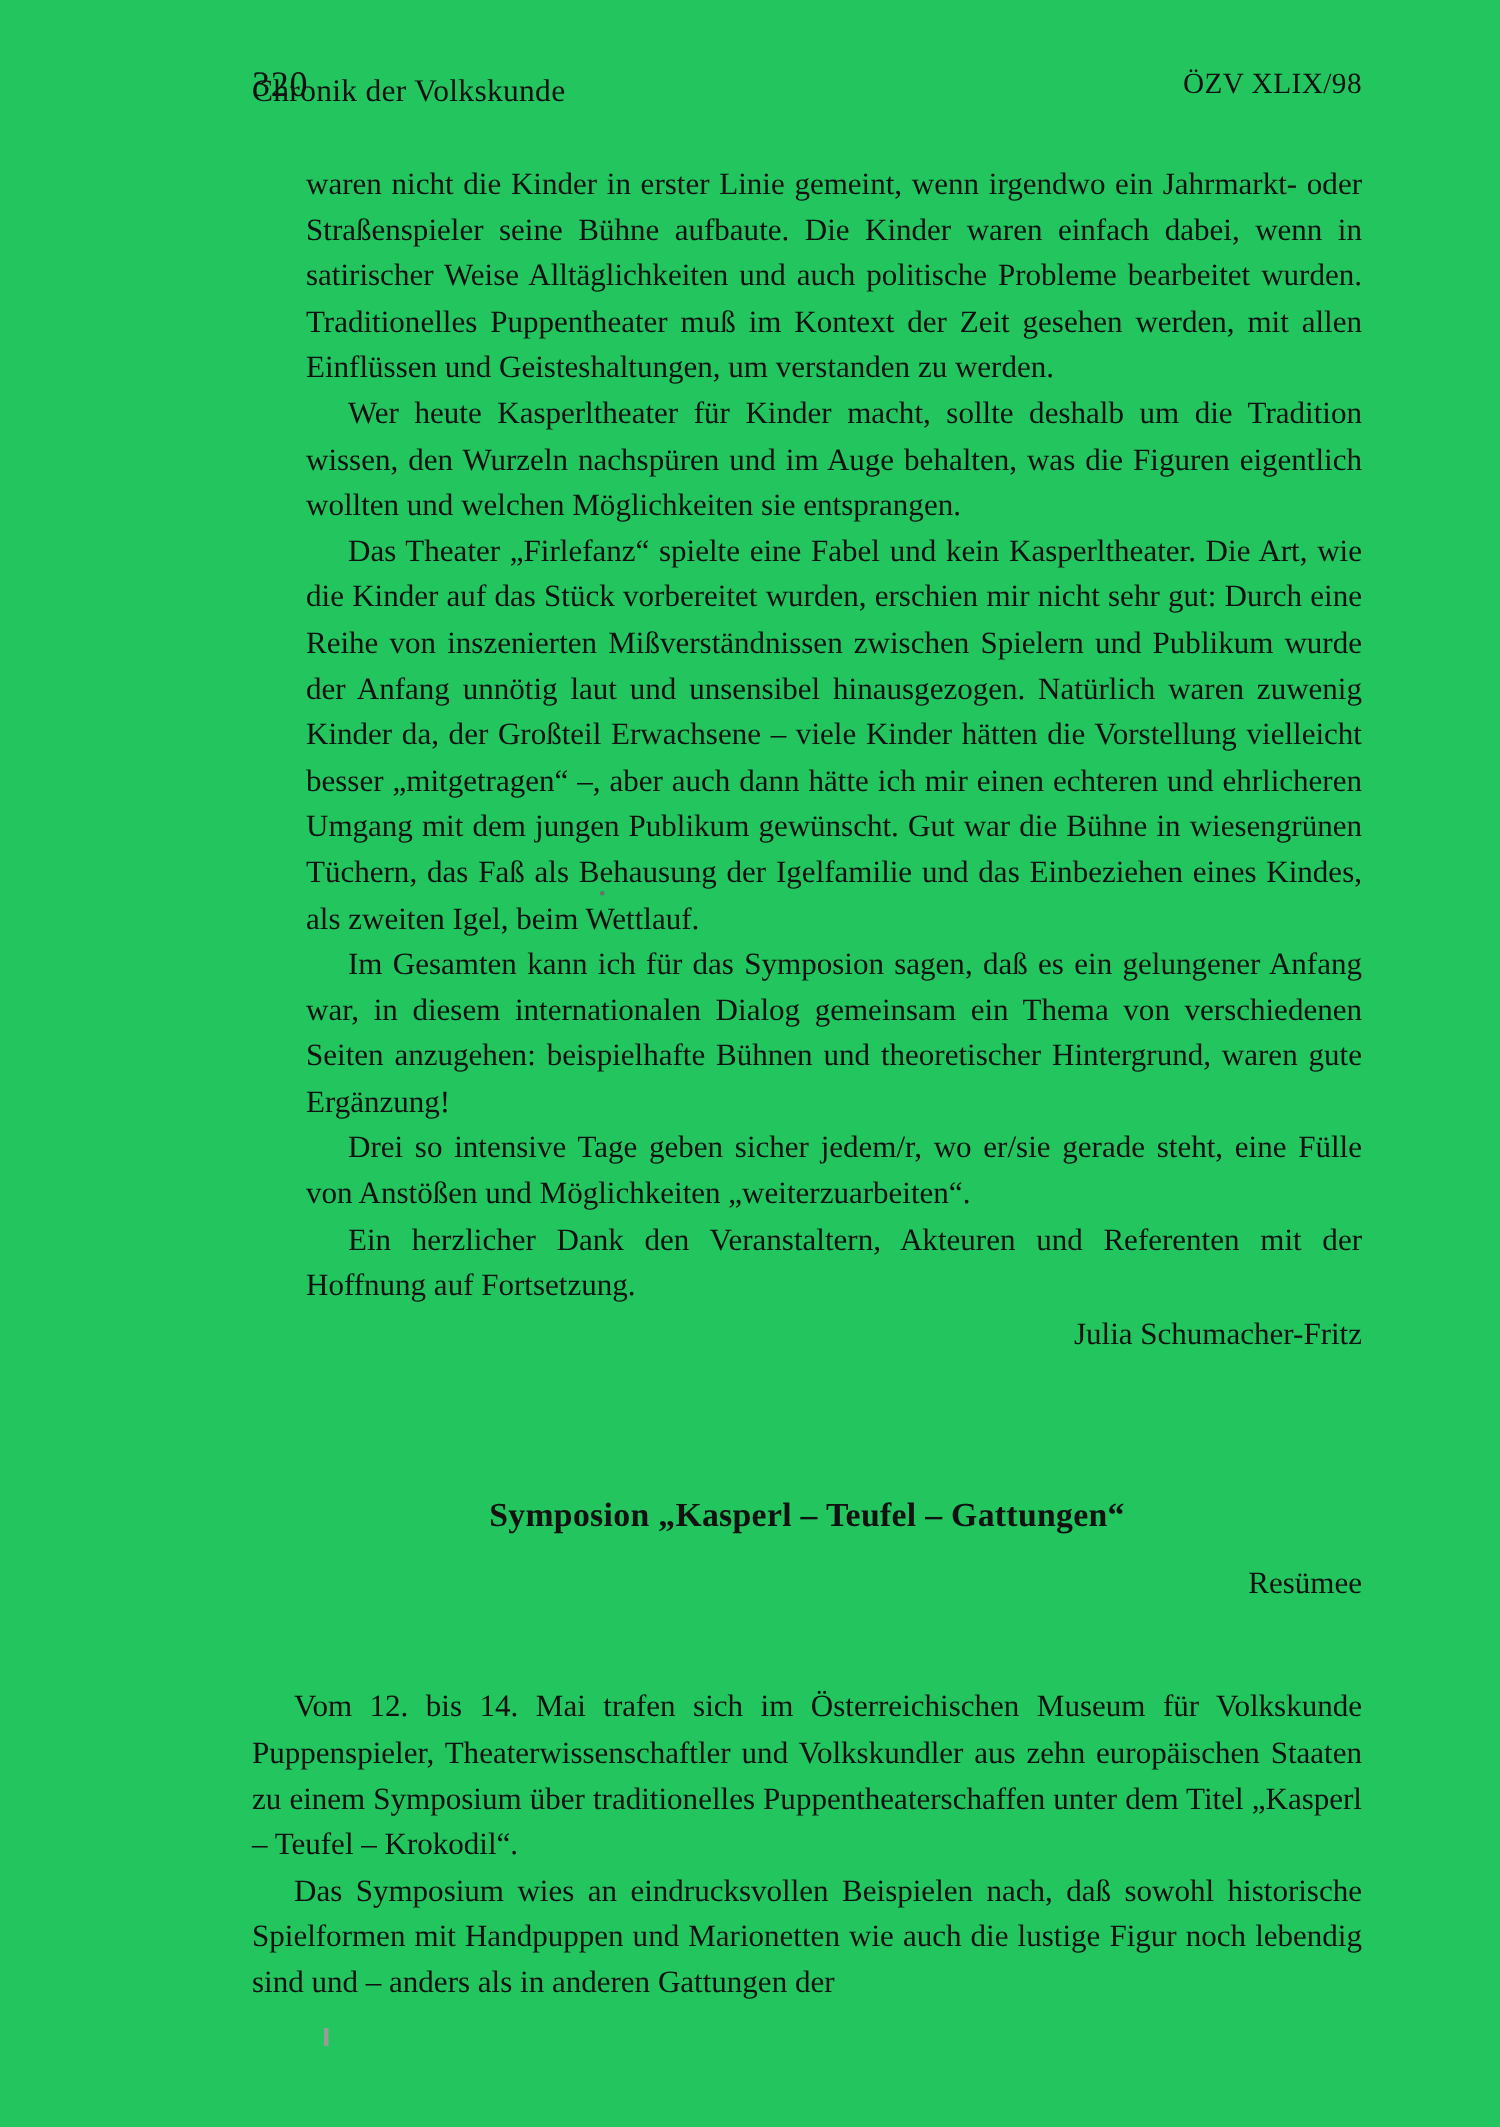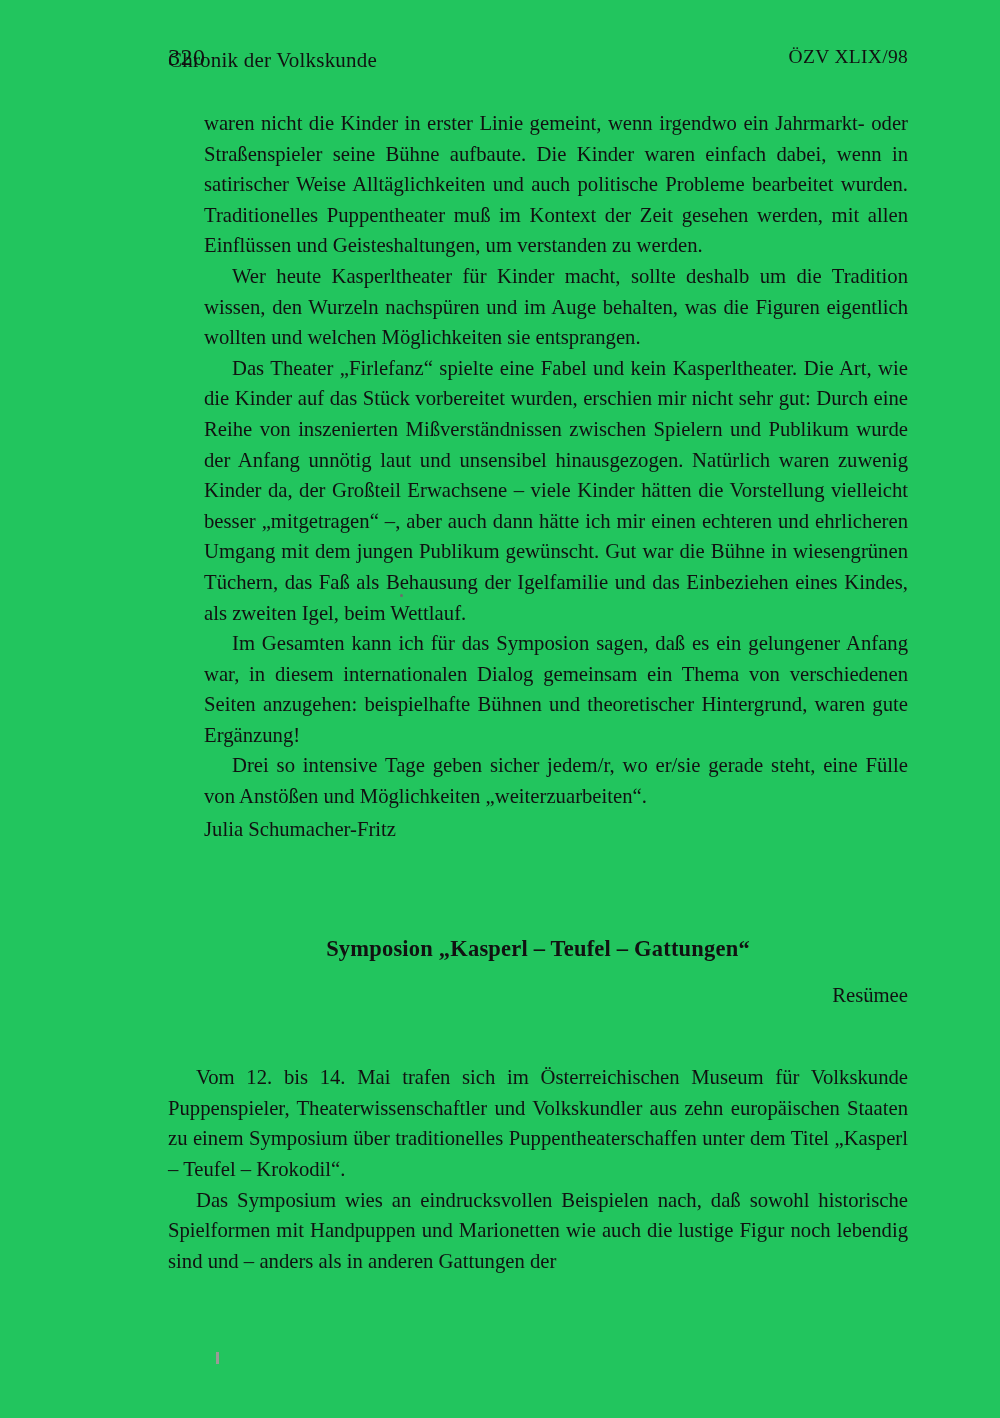--- a/index.html
+++ b/index.html
@@ -69,21 +69,21 @@
   }
   p.para {
     margin: 0;
     text-indent: 28px;
   }
   p.para.noindent {
     text-indent: 0;
   }
   .signature {
     margin: 0;
-    text-align: left;
+    text-align: right;
     font-size: 20.7px;
     line-height: 30.6px;
     padding-top: 2px;
   }
   
   .section-gap {
     height: 92px;
   }
   .section-title {
     text-align: center;
@@ -132,20 +132,21 @@
       <div class="rh-title">Chronik der Volkskunde</div>
       <div class="rh-ref">ÖZV XLIX/98</div>
     </div>
 
     <div class="body-block">
       <p class="para noindent">waren nicht die Kinder in erster Linie gemeint, wenn irgendwo ein Jahrmarkt- oder Straßenspieler seine Bühne aufbaute. Die Kinder waren einfach dabei, wenn in satirischer Weise Alltäglichkeiten und auch politische Probleme bearbeitet wurden. Traditionelles Puppentheater muß im Kontext der Zeit gesehen werden, mit allen Einflüssen und Geisteshaltungen, um verstanden zu werden.</p>
       <p class="para">Wer heute Kasperltheater für Kinder macht, sollte deshalb um die Tradition wissen, den Wurzeln nachspüren und im Auge behalten, was die Figuren eigentlich wollten und welchen Möglichkeiten sie entsprangen.</p>
       <p class="para">Das Theater „Firlefanz“ spielte eine Fabel und kein Kasperltheater. Die Art, wie die Kinder auf das Stück vorbereitet wurden, erschien mir nicht sehr gut: Durch eine Reihe von inszenierten Mißverständnissen zwischen Spielern und Publikum wurde der Anfang unnötig laut und unsensibel hinausgezogen. Natürlich waren zuwenig Kinder da, der Großteil Erwachsene – viele Kinder hätten die Vorstellung vielleicht besser „mitgetragen“ –, aber auch dann hätte ich mir einen echteren und ehrlicheren Umgang mit dem jungen Publikum gewünscht. Gut war die Bühne in wiesengrünen Tüchern, das Faß als Behausung der Igelfamilie und das Einbeziehen eines Kindes, als zweiten Igel, beim Wettlauf.</p>
       <p class="para">Im Gesamten kann ich für das Symposion sagen, daß es ein gelungener Anfang war, in diesem internationalen Dialog gemeinsam ein Thema von verschiedenen Seiten anzugehen: beispielhafte Bühnen und theoretischer Hintergrund, waren gute Ergänzung!</p>
       <p class="para">Drei so intensive Tage geben sicher jedem/r, wo er/sie gerade steht, eine Fülle von Anstößen und Möglichkeiten „weiterzuarbeiten“.</p>
+      <p class="para">Ein herzlicher Dank den Veranstaltern, Akteuren und Referenten mit der Hoffnung auf Fortsetzung.</p>
       <p class="signature">Julia Schumacher-Fritz</p>
     </div>
 
     <div class="section-gap"></div>
 
     <div class="section-title">Symposion „Kasperl – Teufel – Gattungen“</div>
     <div class="section-sub">Resümee</div>
 
     <div class="section-body">
       <p class="para">Vom 12. bis 14. Mai trafen sich im Österreichischen Museum für Volkskunde Puppenspieler, Theaterwissenschaftler und Volkskundler aus zehn europäischen Staaten zu einem Symposium über traditionelles Puppentheaterschaffen unter dem Titel „Kasperl – Teufel – Krokodil“.</p>

